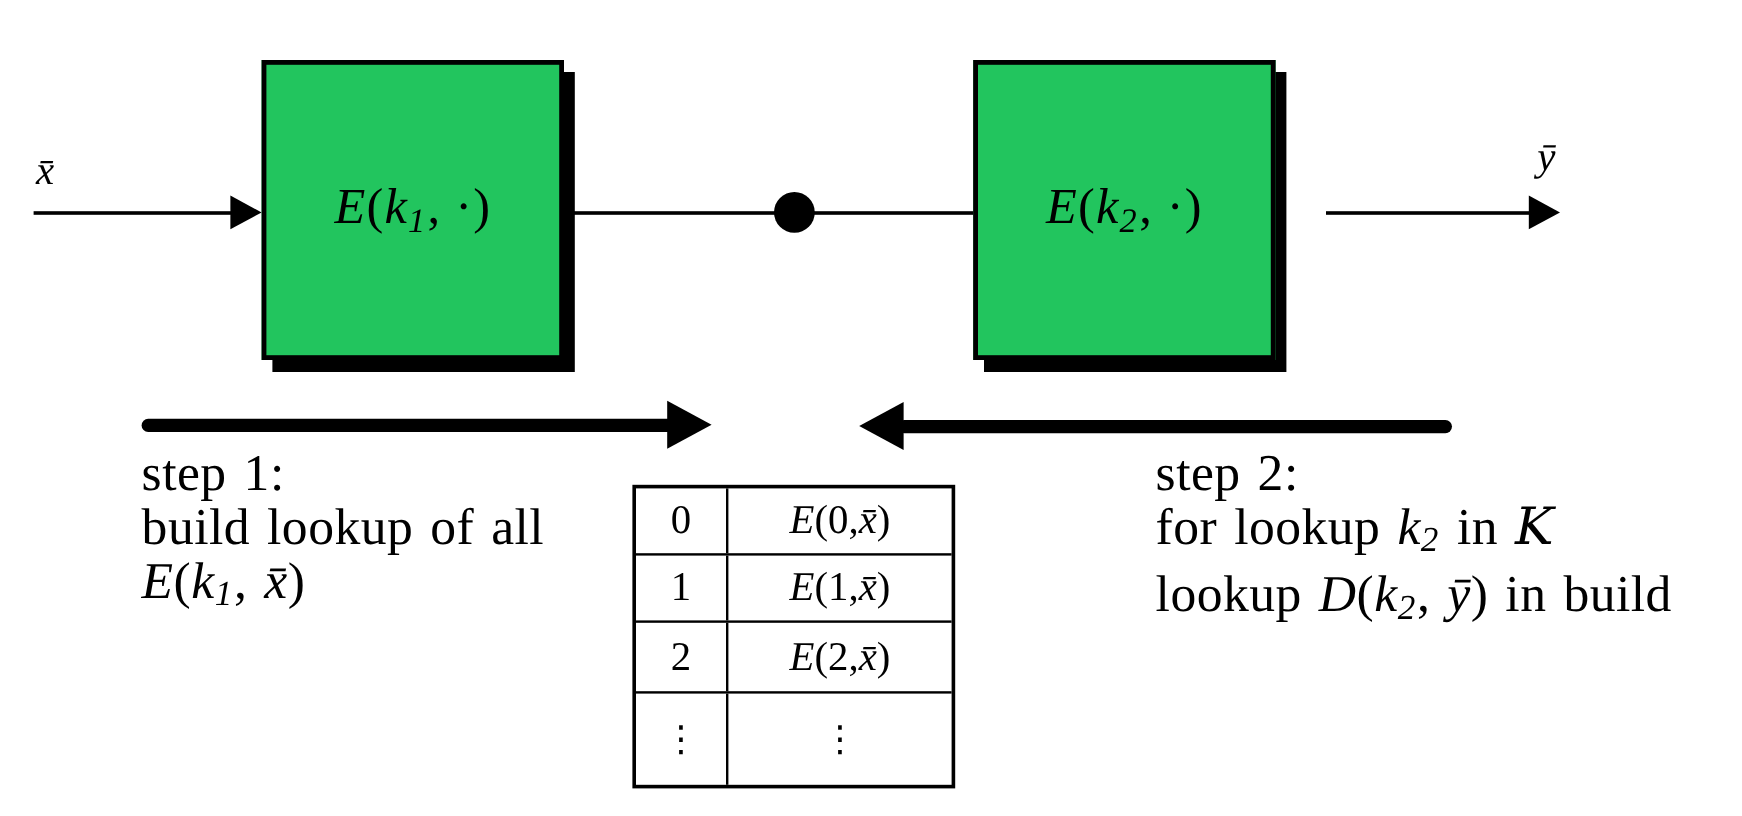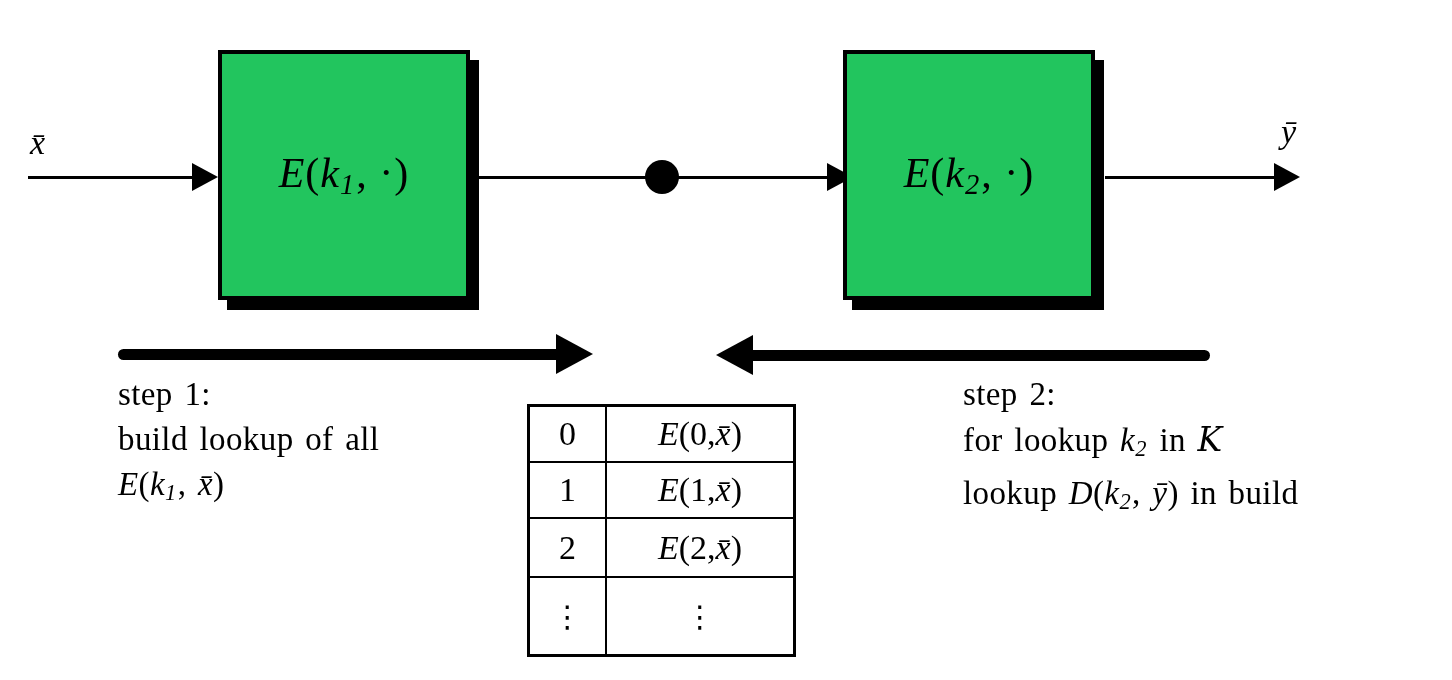--- a/index.html
+++ b/index.html
@@ -72,21 +72,21 @@
   .thick-head-left {
     position: absolute;
     width: 0; height: 0;
     border-top: 20px solid transparent;
     border-bottom: 20px solid transparent;
     border-right: 37px solid #000;
   }
   
   .step-text {
     position: absolute;
-    font-size: 33px;
+    font-size: 43px;
     line-height: 45px;
     letter-spacing: 0.4px;
     word-spacing: 3px;
     white-space: nowrap;
   }
   
   .lookup-table {
     position: absolute;
     left: 527px; top: 404px;
     width: 269px; height: 253px;
@@ -135,21 +135,21 @@
   <div class="arrow-head-right" style="left:192px; top:163px;"></div>
 
   <div class="cipher-box" style="left:218px; top:50px;">
     <span class="box-label"><span class="tok-m">E</span><span class="tok-t">(</span><span class="tok-m">k</span><span class="tok-s">1</span><span class="tok-t">, ·)</span></span>
   </div>
 
   <div class="hline" style="left:470px; top:176px; width:361px;"></div>
   <div class="junction-dot" style="left:645px; top:160px;"></div>
   <div class="arrow-head-right" style="left:827px; top:163px;"></div>
 
-  <div class="cipher-box" style="left:843px; top:50px;">
+  <div class="cipher-box" style="left:811px; top:50px;">
     <span class="box-label"><span class="tok-m">E</span><span class="tok-t">(</span><span class="tok-m">k</span><span class="tok-s">2</span><span class="tok-t">, ·)</span></span>
   </div>
 
   <div class="hline" style="left:1105px; top:176px; width:173px;"></div>
   <div class="arrow-head-right" style="left:1274px; top:163px;"></div>
   <div class="io-label" style="left:1281px; top:113px;"><span class="tok-m">ȳ</span></div>
 
   <div class="thick-shaft" style="left:118px; top:349px; width:446px;"></div>
   <div class="thick-head-right" style="left:556px; top:334px;"></div>
 

